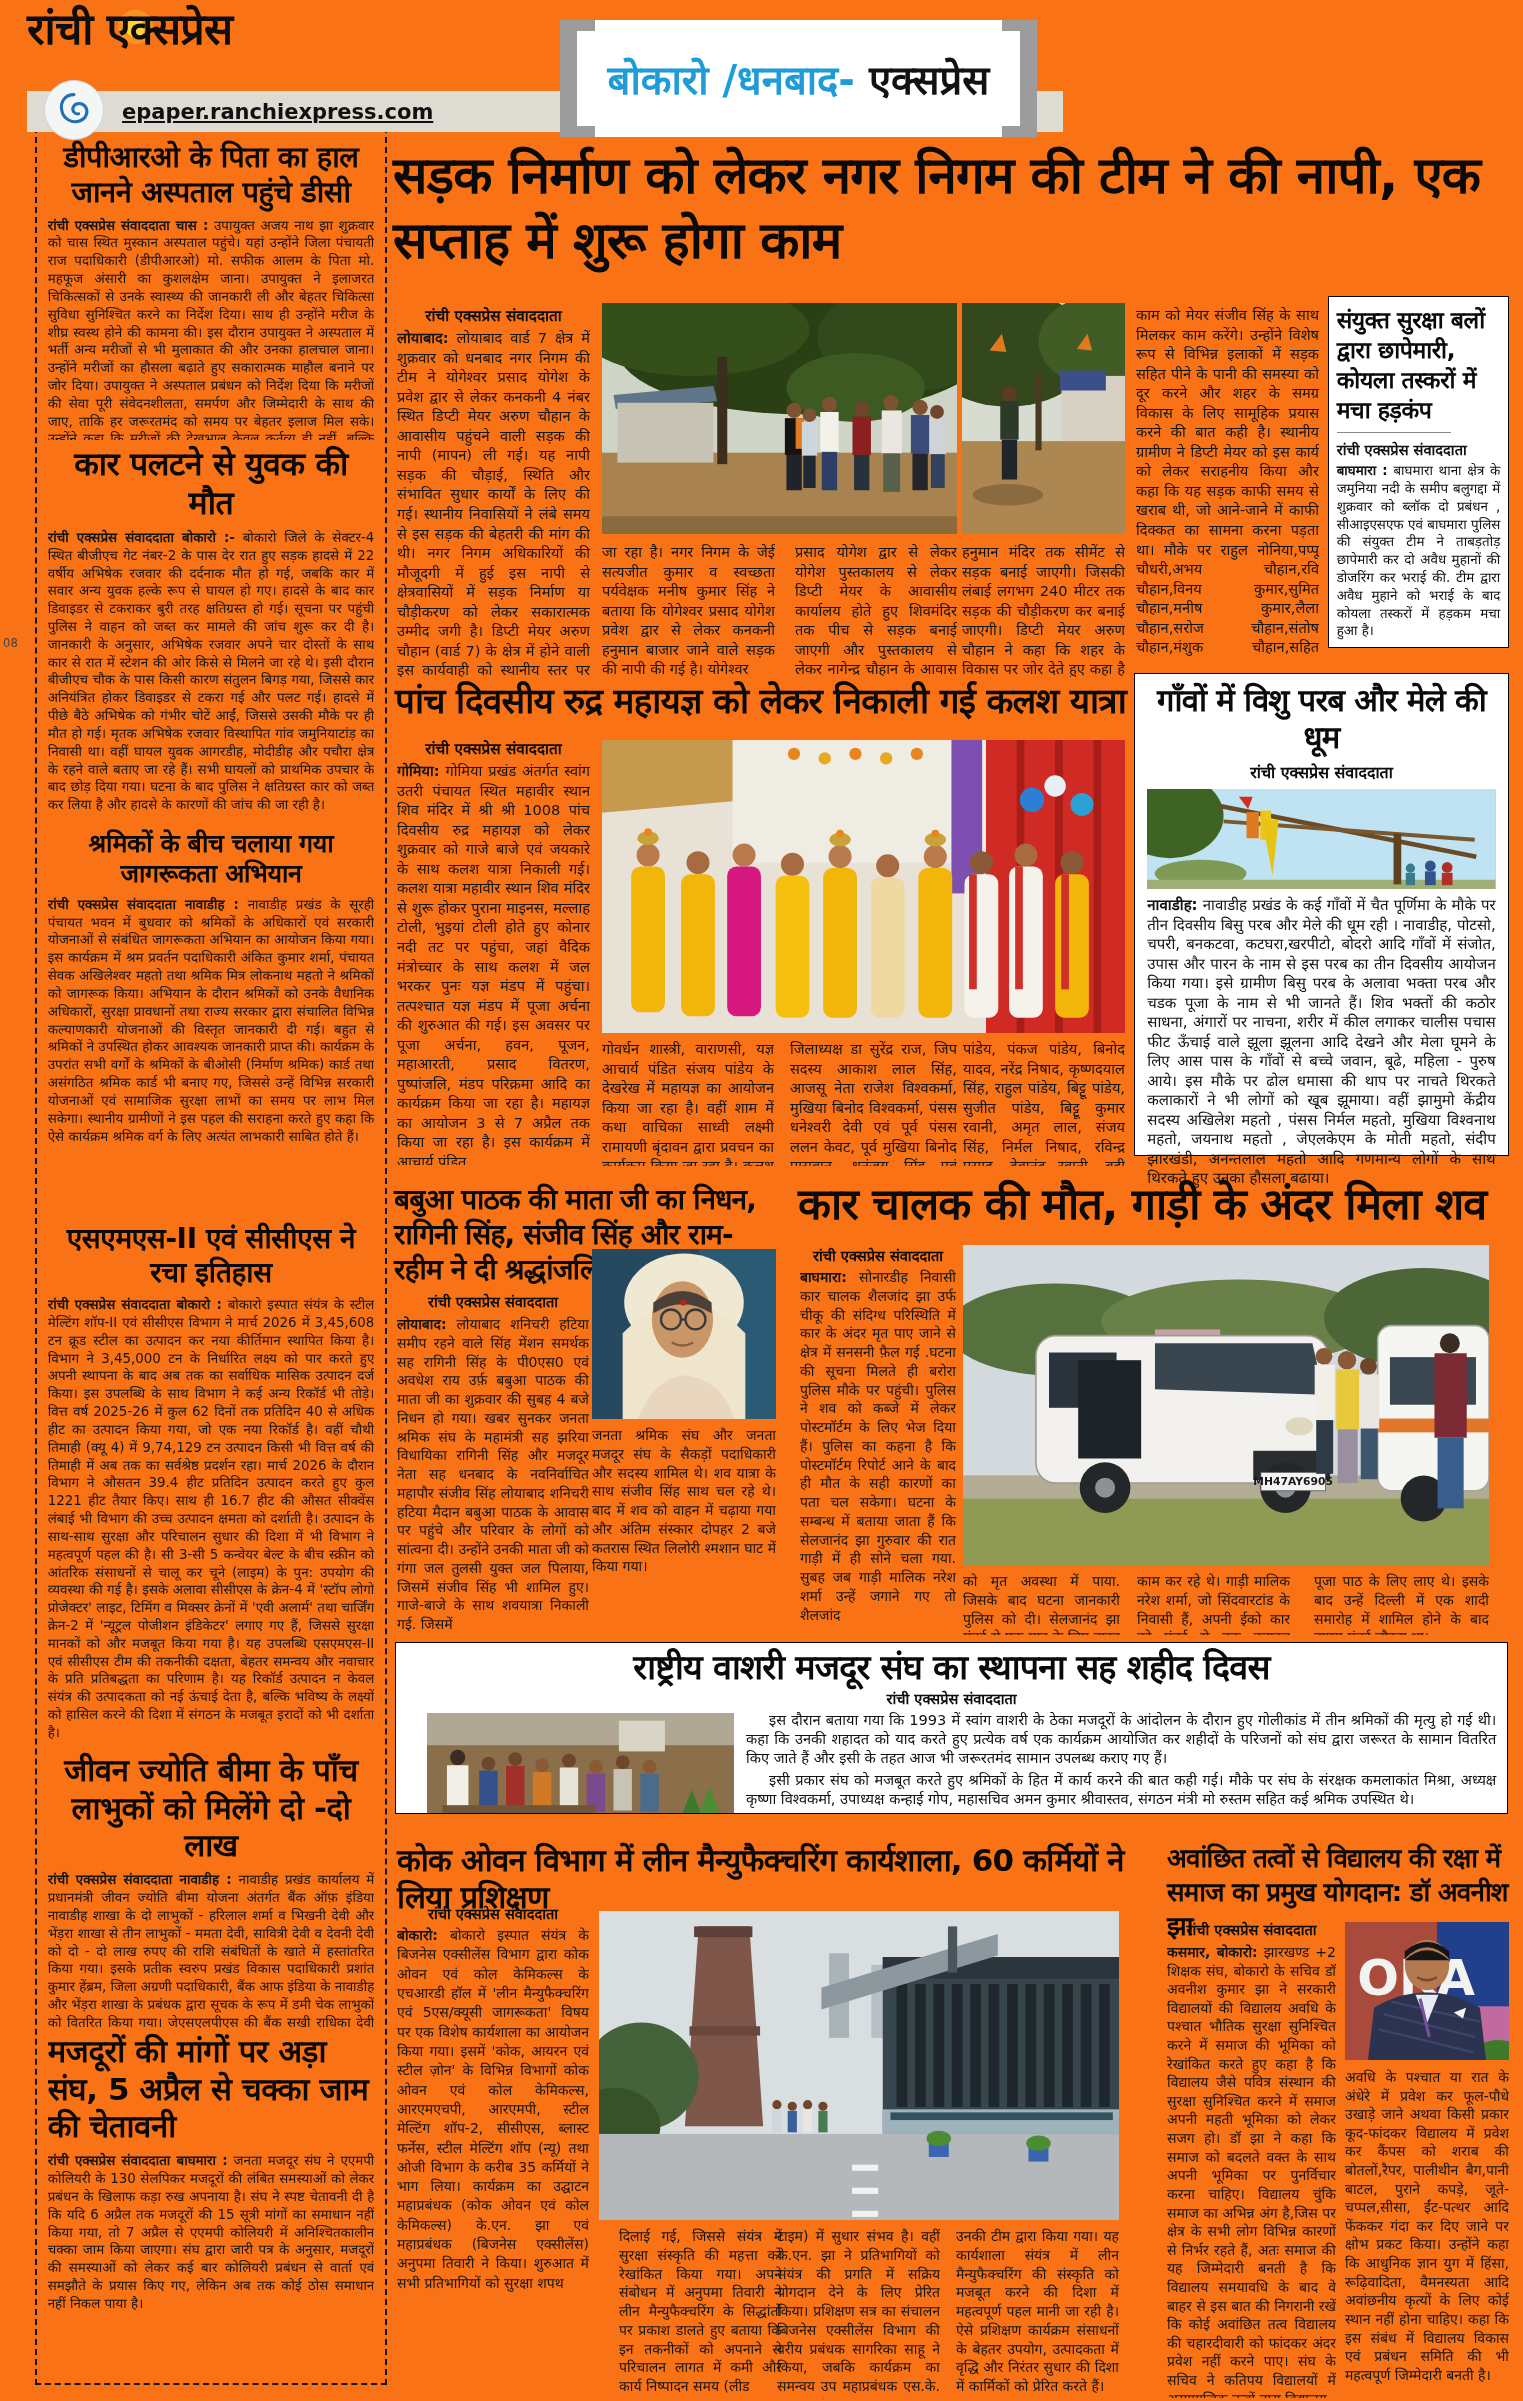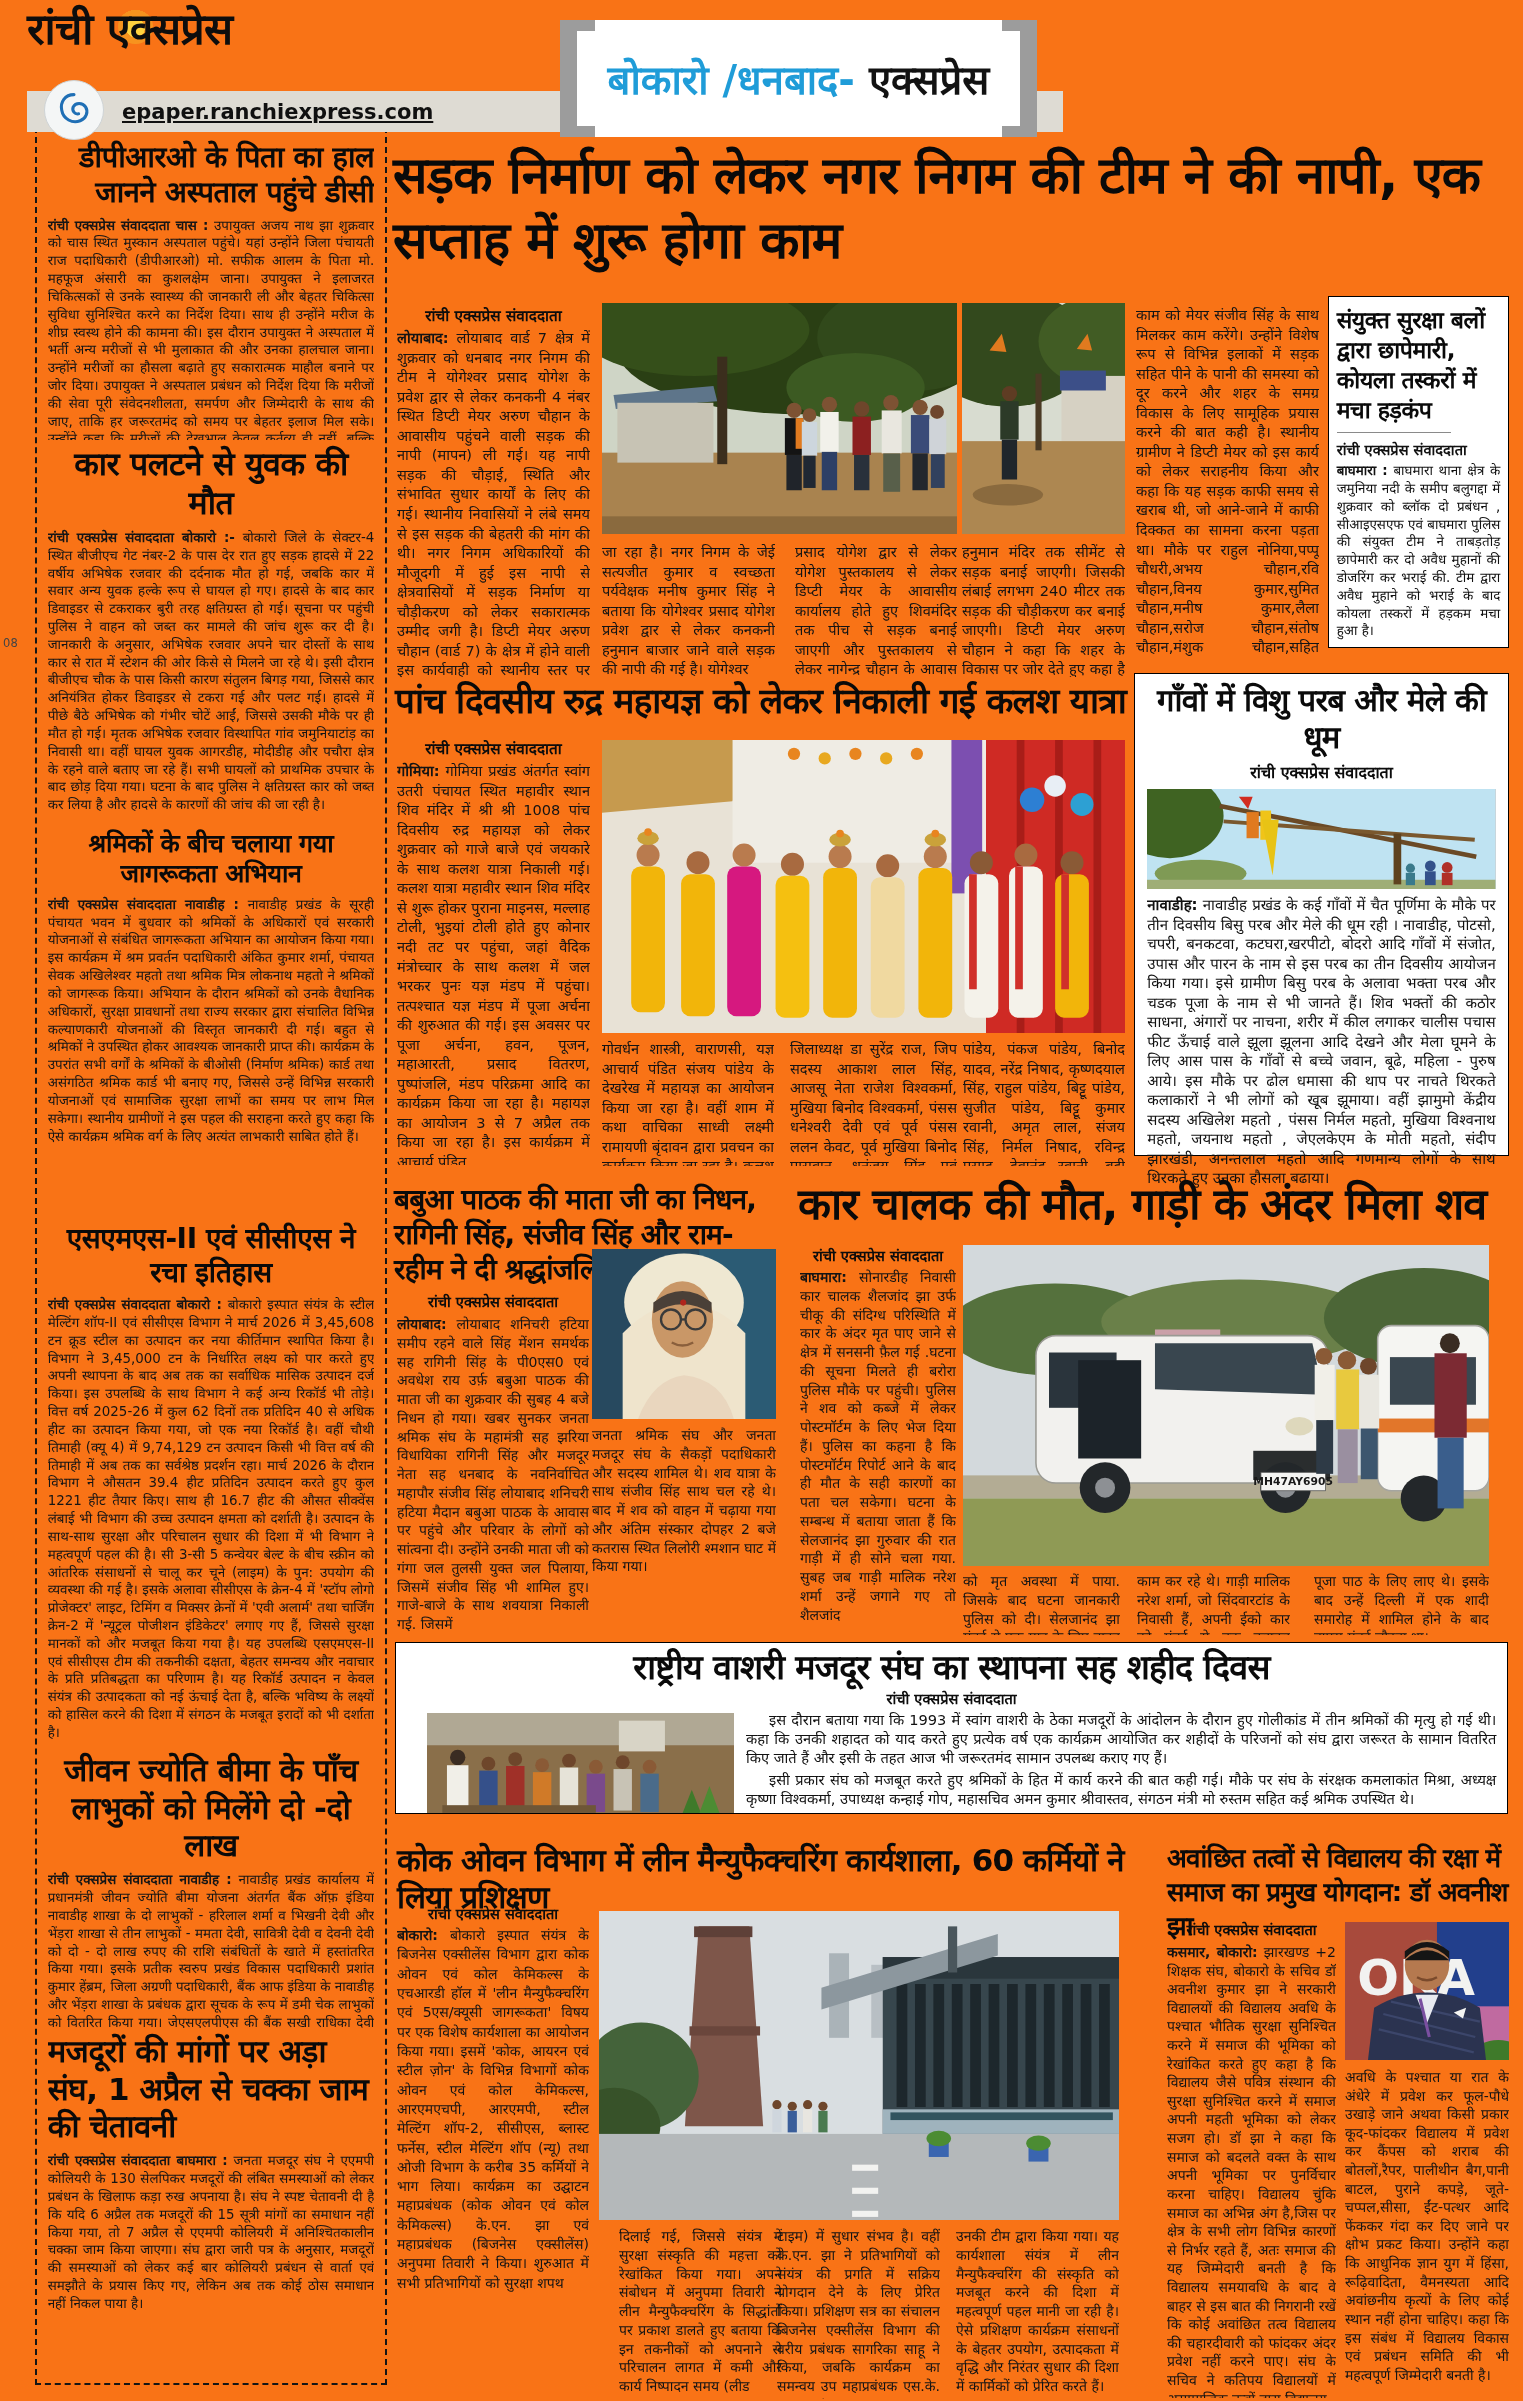--- a/index.html
+++ b/index.html
@@ -146,21 +146,21 @@
       <span class="banner-region">बोकारो /धनबाद-</span><span class="banner-suffix"> एक्सप्रेस</span>
     </div>
   </div>
 
 
   <div class="abs edge-marker">08</div>
 
   <div class="abs left-col">
 
     <article class="lc-art" style="height:305px;">
-      <div class="lc-hl" style="font-size:29px;text-align:right;">डीपीआरओ के पिता का हाल जानने अस्पताल पहुंचे डीसी</div>
+      <div class="lc-hl" style="font-size:29px;">डीपीआरओ के पिता का हाल जानने अस्पताल पहुंचे डीसी</div>
       <p class="lc-body"><b>रांची एक्सप्रेस संवाददाता चास :</b> <span>उपायुक्त अजय नाथ झा शुक्रवार को चास स्थित मुस्कान अस्पताल पहुंचे। यहां उन्होंने जिला पंचायती राज पदाधिकारी (डीपीआरओ) मो. सफीक आलम के पिता मो. महफूज अंसारी का कुशलक्षेम जाना। उपायुक्त ने इलाजरत चिकित्सकों से उनके स्वास्थ्य की जानकारी ली और बेहतर चिकित्सा सुविधा सुनिश्चित करने का निर्देश दिया। साथ ही उन्होंने मरीज के शीघ्र स्वस्थ होने की कामना की। इस दौरान उपायुक्त ने अस्पताल में भर्ती अन्य मरीजों से भी मुलाकात की और उनका हालचाल जाना। उन्होंने मरीजों का हौसला बढ़ाते हुए सकारात्मक माहौल बनाने पर जोर दिया। उपायुक्त ने अस्पताल प्रबंधन को निर्देश दिया कि मरीजों की सेवा पूरी संवेदनशीलता, समर्पण और जिम्मेदारी के साथ की जाए, ताकि हर जरूरतमंद को समय पर बेहतर इलाज मिल सके। उन्होंने कहा कि मरीजों की देखभाल केवल कर्तव्य ही नहीं, बल्कि एक मानवीय दायित्व भी है। गौरतलब है कि डीपीआरओ के पिता की तबीयत गुरुवार देर रात अचानक बिगड़ गई थी, जिसके बाद उन्हें अस्पताल में भर्ती कराया गया।</span></p>
     </article>
 
     <article class="lc-art" style="height:384px;">
       <div class="lc-hl" style="font-size:32px;">कार पलटने से युवक की  मौत</div>
       <p class="lc-body"><b>रांची एक्सप्रेस संवाददाता बोकारो :-</b> <span>बोकारो जिले के सेक्टर-4 स्थित बीजीएच गेट नंबर-2 के पास देर रात हुए सड़क हादसे में 22 वर्षीय अभिषेक रजवार की दर्दनाक मौत हो गई, जबकि कार में सवार अन्य युवक हल्के रूप से घायल हो गए। हादसे के बाद कार डिवाइडर से टकराकर बुरी तरह क्षतिग्रस्त हो गई। सूचना पर पहुंची पुलिस ने वाहन को जब्त कर मामले की जांच शुरू कर दी है। जानकारी के अनुसार, अभिषेक रजवार अपने चार दोस्तों के साथ कार से रात में स्टेशन की ओर किसे से मिलने जा रहे थे। इसी दौरान बीजीएच चौक के पास किसी कारण संतुलन बिगड़ गया, जिससे कार अनियंत्रित होकर डिवाइडर से टकरा गई और पलट गई। हादसे में पीछे बैठे अभिषेक को गंभीर चोटें आईं, जिससे उसकी मौके पर ही मौत हो गई। मृतक अभिषेक रजवार विस्थापित गांव जमुनियाटांड़ का निवासी था। वहीं घायल युवक आगरडीह, मोदीडीह और पचौरा क्षेत्र के रहने वाले बताए जा रहे हैं। सभी घायलों को प्राथमिक उपचार के बाद छोड़ दिया गया। घटना के बाद पुलिस ने क्षतिग्रस्त कार को जब्त कर लिया है और हादसे के कारणों की जांच की जा रही है।</span></p>
     </article>
 
     <article class="lc-art" style="height:393px;">
       <div class="lc-hl" style="font-size:25px;">श्रमिकों के बीच चलाया गया जागरूकता अभियान</div>
@@ -171,21 +171,21 @@
       <div class="lc-hl" style="font-size:28px;">एसएमएस-II एवं सीसीएस ने रचा इतिहास</div>
       <p class="lc-body"><b>रांची एक्सप्रेस संवाददाता बोकारो :</b> <span>बोकारो इस्पात संयंत्र के स्टील मेल्टिंग शॉप-II एवं सीसीएस विभाग ने मार्च 2026 में 3,45,608 टन क्रूड स्टील का उत्पादन कर नया कीर्तिमान स्थापित किया है। विभाग ने 3,45,000 टन के निर्धारित लक्ष्य को पार करते हुए अपनी स्थापना के बाद अब तक का सर्वाधिक मासिक उत्पादन दर्ज किया। इस उपलब्धि के साथ विभाग ने कई अन्य रिकॉर्ड भी तोड़े। वित्त वर्ष 2025-26 में कुल 62 दिनों तक प्रतिदिन 40 से अधिक हीट का उत्पादन किया गया, जो एक नया रिकॉर्ड है। वहीं चौथी तिमाही (क्यू 4) में 9,74,129 टन उत्पादन किसी भी वित्त वर्ष की तिमाही में अब तक का सर्वश्रेष्ठ प्रदर्शन रहा। मार्च 2026 के दौरान विभाग ने औसतन 39.4 हीट प्रतिदिन उत्पादन करते हुए कुल 1221 हीट तैयार किए। साथ ही 16.7 हीट की औसत सीक्वेंस लंबाई भी विभाग की उच्च उत्पादन क्षमता को दर्शाती है। उत्पादन के साथ-साथ सुरक्षा और परिचालन सुधार की दिशा में भी विभाग ने महत्वपूर्ण पहल की है। सी 3-सी 5 कन्वेयर बेल्ट के बीच स्क्रीन को आंतरिक संसाधनों से चालू कर चूने (लाइम) के पुन: उपयोग की व्यवस्था की गई है। इसके अलावा सीसीएस के क्रेन-4 में 'स्टॉप लोगो प्रोजेक्टर' लाइट, टिमिंग व मिक्सर क्रेनों में 'एवी अलार्म' तथा चार्जिंग क्रेन-2 में 'न्यूट्रल पोजीशन इंडिकेटर' लगाए गए हैं, जिससे सुरक्षा मानकों को और मजबूत किया गया है। यह उपलब्धि एसएमएस-II एवं सीसीएस टीम की तकनीकी दक्षता, बेहतर समन्वय और नवाचार के प्रति प्रतिबद्धता का परिणाम है। यह रिकॉर्ड उत्पादन न केवल संयंत्र की उत्पादकता को नई ऊंचाई देता है, बल्कि भविष्य के लक्ष्यों को हासिल करने की दिशा में संगठन के मजबूत इरादों को भी दर्शाता है।</span></p>
     </article>
 
     <article class="lc-art" style="height:281px;">
       <div class="lc-hl" style="font-size:31px;">जीवन ज्योति बीमा के पाँच लाभुकों को मिलेंगे दो -दो लाख</div>
       <p class="lc-body"><b>रांची एक्सप्रेस संवाददाता नावाडीह :</b> <span>नावाडीह प्रखंड कार्यालय में प्रधानमंत्री जीवन ज्योति बीमा योजना अंतर्गत बैंक ऑफ़ इंडिया नावाडीह शाखा के दो लाभुकों - हरिलाल शर्मा व भिखनी देवी और भेंड़रा शाखा से तीन लाभुकों - ममता देवी, सावित्री देवी व देवनी देवी को दो - दो लाख रुपए की राशि संबंधितों के खाते में हस्तांतरित किया गया। इसके प्रतीक स्वरुप प्रखंड विकास पदाधिकारी प्रशांत कुमार हेंब्रम, जिला अग्रणी पदाधिकारी, बैंक आफ इंडिया के नावाडीह और भेंड़रा शाखा के प्रबंधक द्वारा सूचक के रूप में डमी चेक लाभुकों को वितरित किया गया। जेएसएलपीएस की बैंक सखी राधिका देवी और सरिता देवी के लगातार प्रयास से लाभुकों को यह राशि प्राप्त हो सकी। इससे मृतक के परिवार को आर्थिक सहयोग मिलेगा।</span></p>
     </article>
 
     <article class="lc-art" style="height:330px;">
-      <div class="lc-hl" style="font-size:31px;text-align:left;">मजदूरों की मांगों पर अड़ा संघ, 1 अप्रैल से चक्का जाम की चेतावनी</div>
+      <div class="lc-hl" style="font-size:31px;text-align:left;">मजदूरों की मांगों पर अड़ा संघ, 5 अप्रैल से चक्का जाम की चेतावनी</div>
       <p class="lc-body"><b>रांची एक्सप्रेस संवाददाता बाघमारा :</b> <span>जनता मजदूर संघ ने एएमपी कोलियरी के 130 सेलपिकर मजदूरों की लंबित समस्याओं को लेकर प्रबंधन के खिलाफ कड़ा रुख अपनाया है। संघ ने स्पष्ट चेतावनी दी है कि यदि 6 अप्रैल तक मजदूरों की 15 सूत्री मांगों का समाधान नहीं किया गया, तो 7 अप्रैल से एएमपी कोलियरी में अनिश्चितकालीन चक्का जाम किया जाएगा। संघ द्वारा जारी पत्र के अनुसार, मजदूरों की समस्याओं को लेकर कई बार कोलियरी प्रबंधन से वार्ता एवं समझौते के प्रयास किए गए, लेकिन अब तक कोई ठोस समाधान नहीं निकल पाया है।</span></p>
     </article>
 
   </div>
 
   <h1 class="abs hl main-hl" style="margin:0;">सड़क निर्माण को लेकर नगर निगम की टीम ने की नापी, एक सप्ताह में शुरू होगा काम</h1>
 
   <div class="abs col main-c1">
     <div class="byline-c" style="font-size:15.3px;">रांची एक्सप्रेस संवाददाता</div>
     <p class="btxt" style="margin:3.1px 0 0 0;"><b class="loc">लोयाबाद:</b> <span>लोयाबाद वार्ड 7 क्षेत्र में शुक्रवार को धनबाद नगर निगम की टीम ने योगेश्वर प्रसाद योगेश के प्रवेश द्वार से लेकर कनकनी 4 नंबर स्थित डिप्टी मेयर अरुण चौहान के आवासीय पहुंचने वाली सड़क की नापी (मापन) ली गई। यह नापी सड़क की चौड़ाई, स्थिति और संभावित सुधार कार्यों के लिए की गई। स्थानीय निवासियों ने लंबे समय से इस सड़क की बेहतरी की मांग की थी। नगर निगम अधिकारियों की मौजूदगी में हुई इस नापी से क्षेत्रवासियों में सड़क निर्माण या चौड़ीकरण को लेकर सकारात्मक उम्मीद जगी है। डिप्टी मेयर अरुण चौहान (वार्ड 7) के क्षेत्र में होने वाली इस कार्यवाही को स्थानीय स्तर पर विकास कार्यों की दिशा में एक सकारात्मक कदम माना</span></p>

